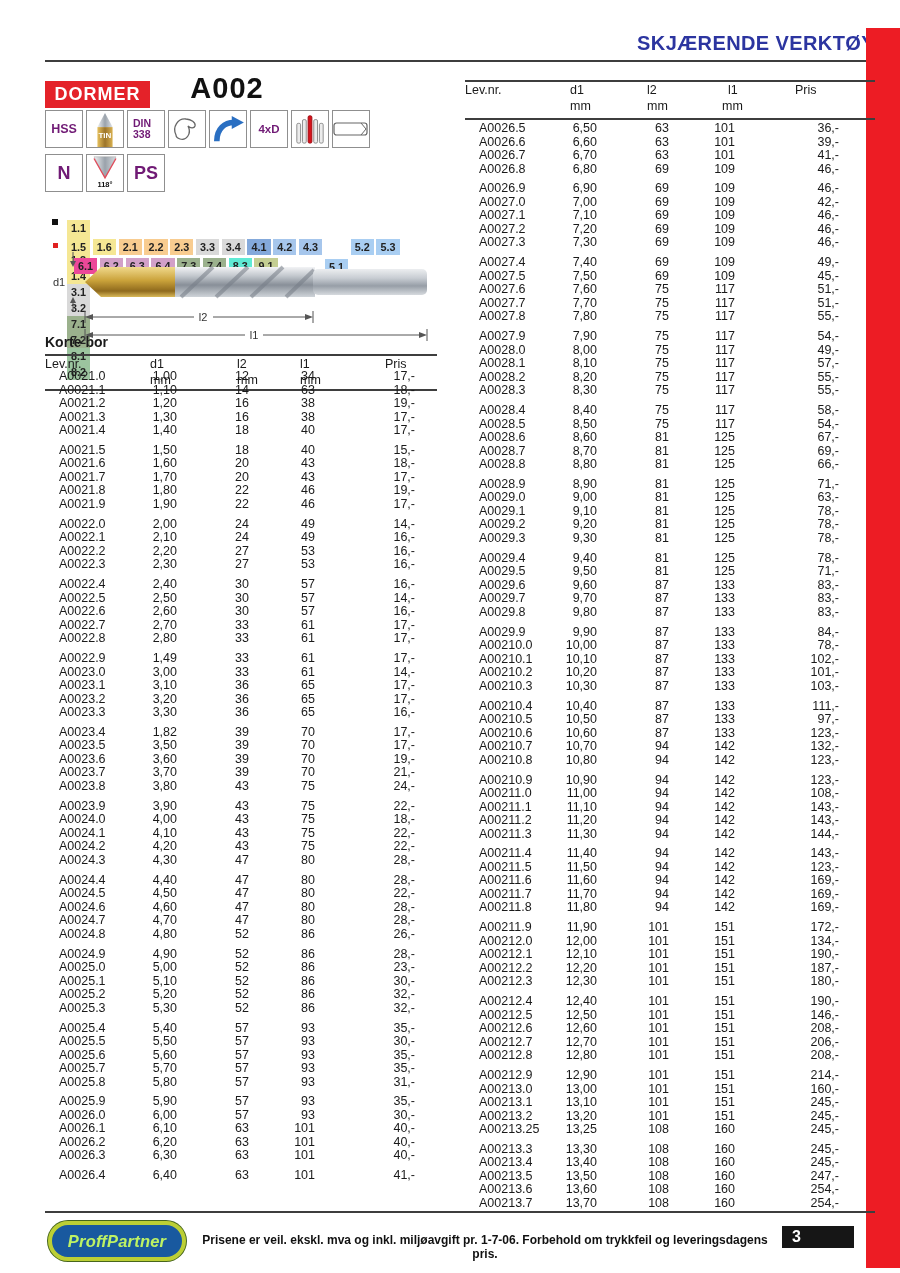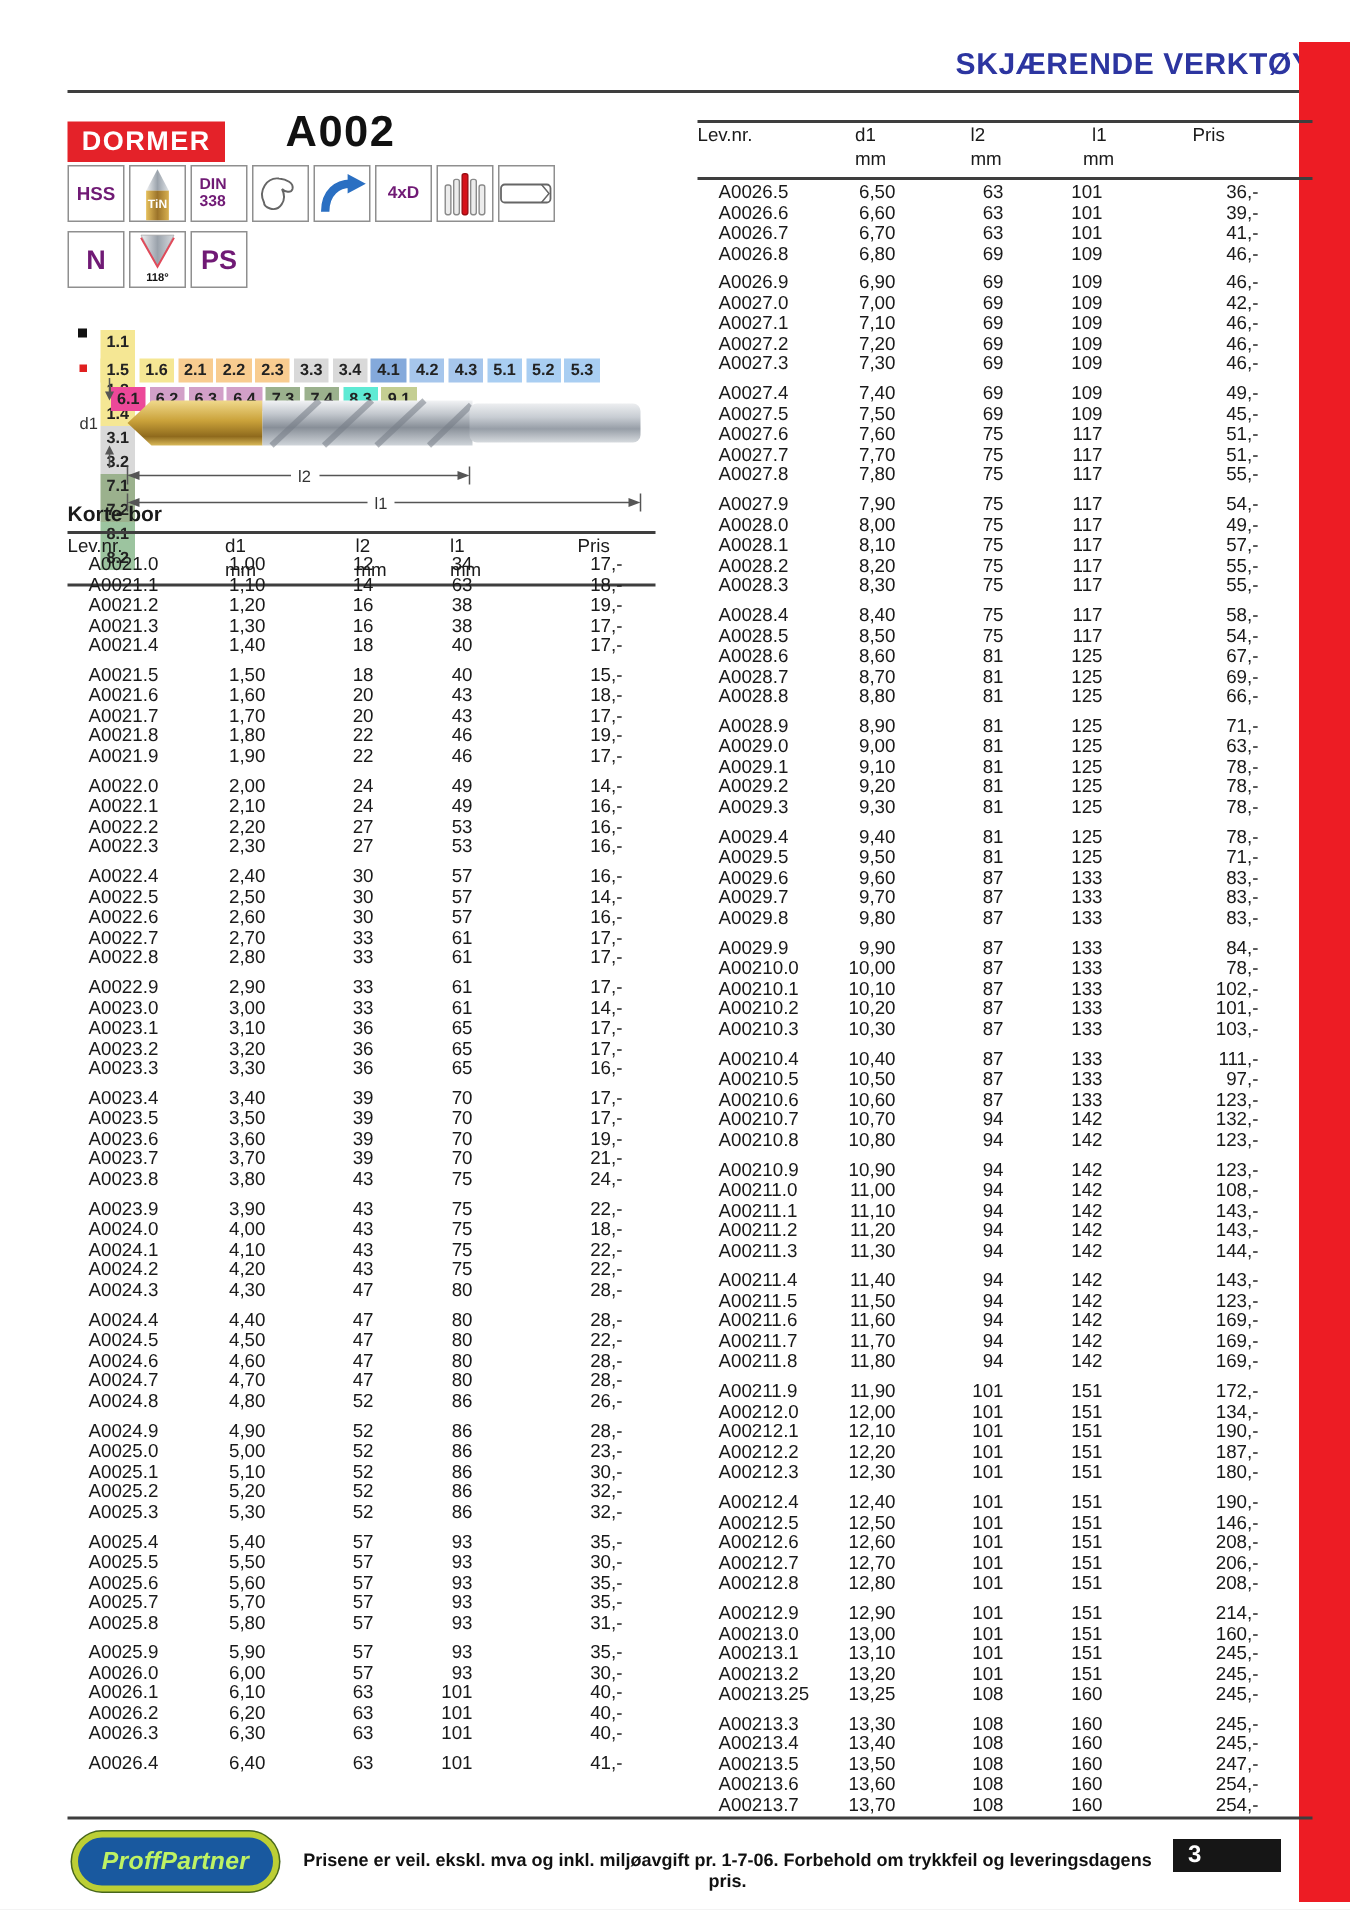--- a/index.html
+++ b/index.html
@@ -157,21 +157,21 @@
       <div class="chip" style="background: rgb(245, 231, 148);">1.5</div>
       <div class="chip" style="background: rgb(245, 231, 148);">1.6</div>
       <div class="chip" style="background: rgb(248, 204, 144);">2.1</div>
       <div class="chip" style="background: rgb(248, 204, 144);">2.2</div>
       <div class="chip" style="background: rgb(248, 204, 144);">2.3</div>
       <div class="chip" style="background: rgb(217, 217, 217);">3.3</div>
       <div class="chip" style="background: rgb(217, 217, 217);">3.4</div>
       <div class="chip" style="background: rgb(132, 169, 219);">4.1</div>
       <div class="chip" style="background: rgb(166, 198, 236);">4.2</div>
       <div class="chip" style="background: rgb(166, 198, 236);">4.3</div>
-      <div class="chip" style="background: rgb(169, 206, 242);">5.1</div>
+      <div class="chip" style="background: rgb(169, 206, 242); margin-top: 20px;">5.1</div>
       <div class="chip" style="background: rgb(169, 206, 242);">5.2</div>
       <div class="chip" style="background: rgb(169, 206, 242);">5.3</div>
     </div>
   <div class="chip-row" id="chips-row-3" style="left:74px;top:258px;">
       <div class="chip" style="background: #ec4899;">6.1</div>
       <div class="chip" style="background: rgb(210, 160, 200);">6.2</div>
       <div class="chip" style="background: rgb(210, 160, 200);">6.3</div>
       <div class="chip" style="background: rgb(210, 160, 200);">6.4</div>
       <div class="chip" style="background: rgb(155, 177, 141);">7.3</div>
       <div class="chip" style="background: rgb(155, 177, 141);">7.4</div>
@@ -387,21 +387,21 @@
           <span class="c-lev">A0022.8</span>
           <span class="c-d1">2,80</span>
           <span class="c-l2">33</span>
           <span class="c-l1">61</span>
           <span class="c-pris">17,-</span>
         </div>
       </div>
       <div class="tgroup">
         <div class="trow">
           <span class="c-lev">A0022.9</span>
-          <span class="c-d1">2,90</span>
+          <span class="c-d1">1,49</span>
           <span class="c-l2">33</span>
           <span class="c-l1">61</span>
           <span class="c-pris">17,-</span>
         </div>
         <div class="trow">
           <span class="c-lev">A0023.0</span>
           <span class="c-d1">3,00</span>
           <span class="c-l2">33</span>
           <span class="c-l1">61</span>
           <span class="c-pris">14,-</span>
@@ -424,21 +424,21 @@
           <span class="c-lev">A0023.3</span>
           <span class="c-d1">3,30</span>
           <span class="c-l2">36</span>
           <span class="c-l1">65</span>
           <span class="c-pris">16,-</span>
         </div>
       </div>
       <div class="tgroup">
         <div class="trow">
           <span class="c-lev">A0023.4</span>
-          <span class="c-d1">3,40</span>
+          <span class="c-d1">1,82</span>
           <span class="c-l2">39</span>
           <span class="c-l1">70</span>
           <span class="c-pris">17,-</span>
         </div>
         <div class="trow">
           <span class="c-lev">A0023.5</span>
           <span class="c-d1">3,50</span>
           <span class="c-l2">39</span>
           <span class="c-l1">70</span>
           <span class="c-pris">17,-</span>

